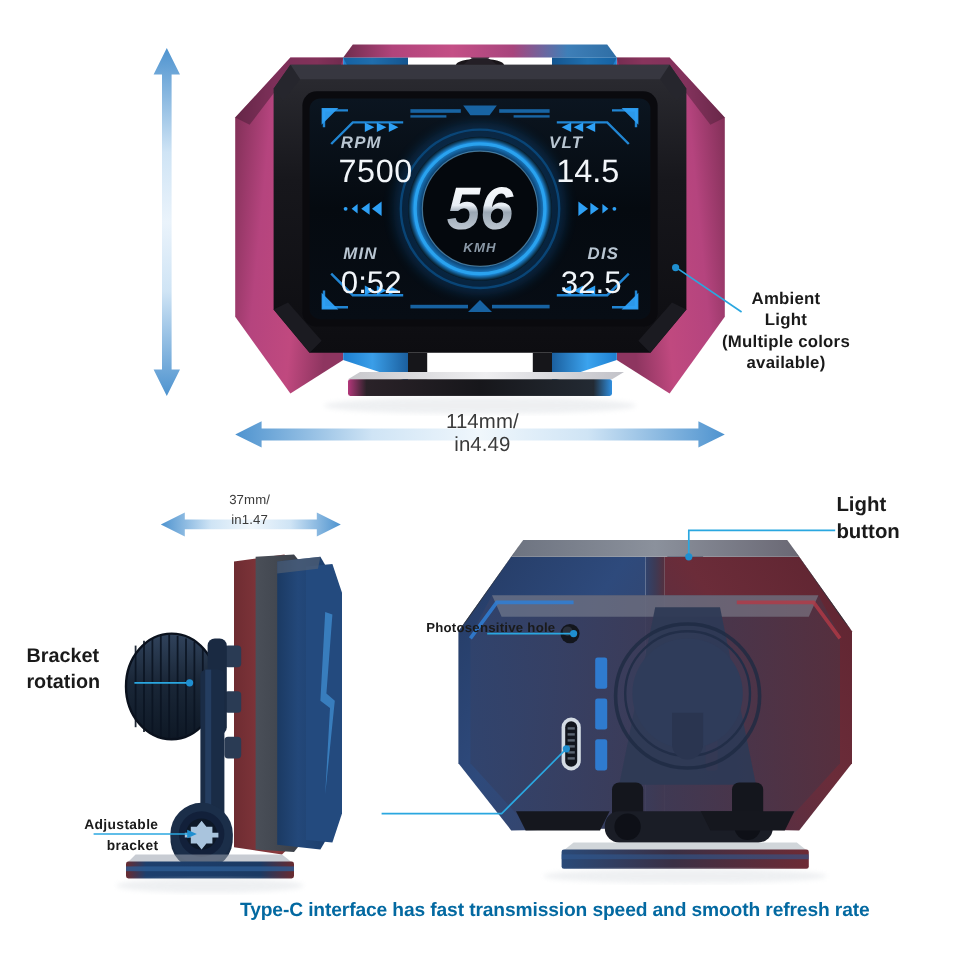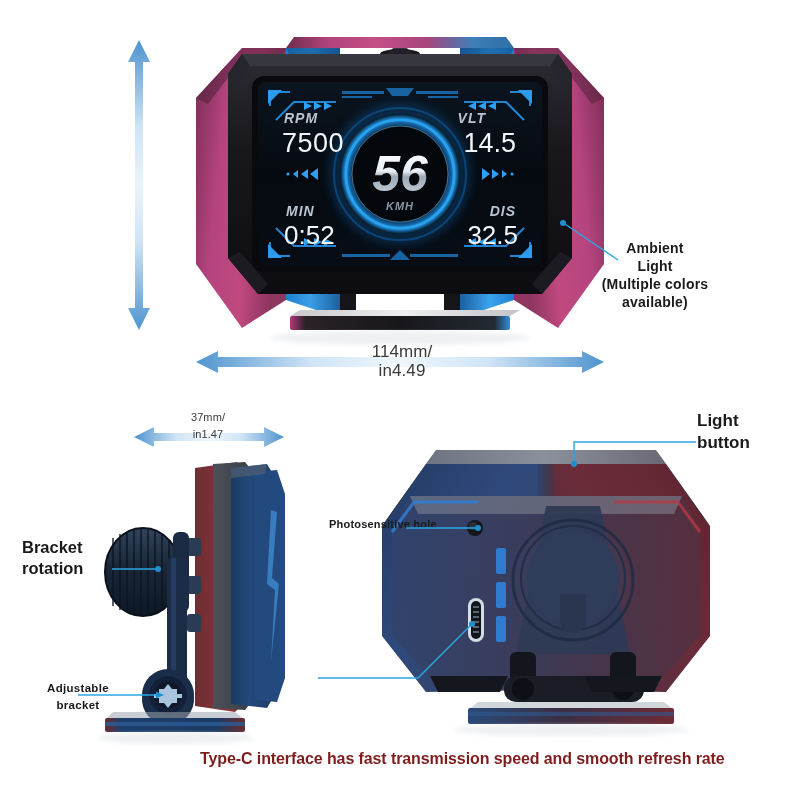--- a/index.html
+++ b/index.html
@@ -30,27 +30,27 @@
   .callout{
     position:absolute;
     font-weight:bold;
     color:#1a1a1a;
     line-height:1.28;
     white-space:pre-line;
   }
   .callout.c-ambient{font-size:14px;text-align:center;letter-spacing:.2px;}
   .callout.c-wheel{font-size:17px;text-align:left;}
   .callout.c-bracket{font-size:16.5px;text-align:left;}
-  .callout.c-adj{font-size:11.5px;text-align:center;letter-spacing:.3px;line-height:1.45;}
-  .callout.c-photo{font-size:11px;text-align:left;letter-spacing:.2px;padding-left:24px;}
+  .callout.c-adj{font-size:11.5px;text-align:right;letter-spacing:.3px;line-height:1.45;}
+  .callout.c-photo{font-size:11px;text-align:center;letter-spacing:.2px;padding-left:24px;}
   .callout.c-typec{font-size:16px;text-align:left;}
 
   .caption{
     position:absolute;
-    color:#7f1d1d;
+    color:#0369a1;
     font-weight:bold;
     font-size:16px;
     letter-spacing:-.1px;
     white-space:nowrap;
   }
 
   svg{display:block;overflow:visible;}
 </style>
 </head>
 <body>

